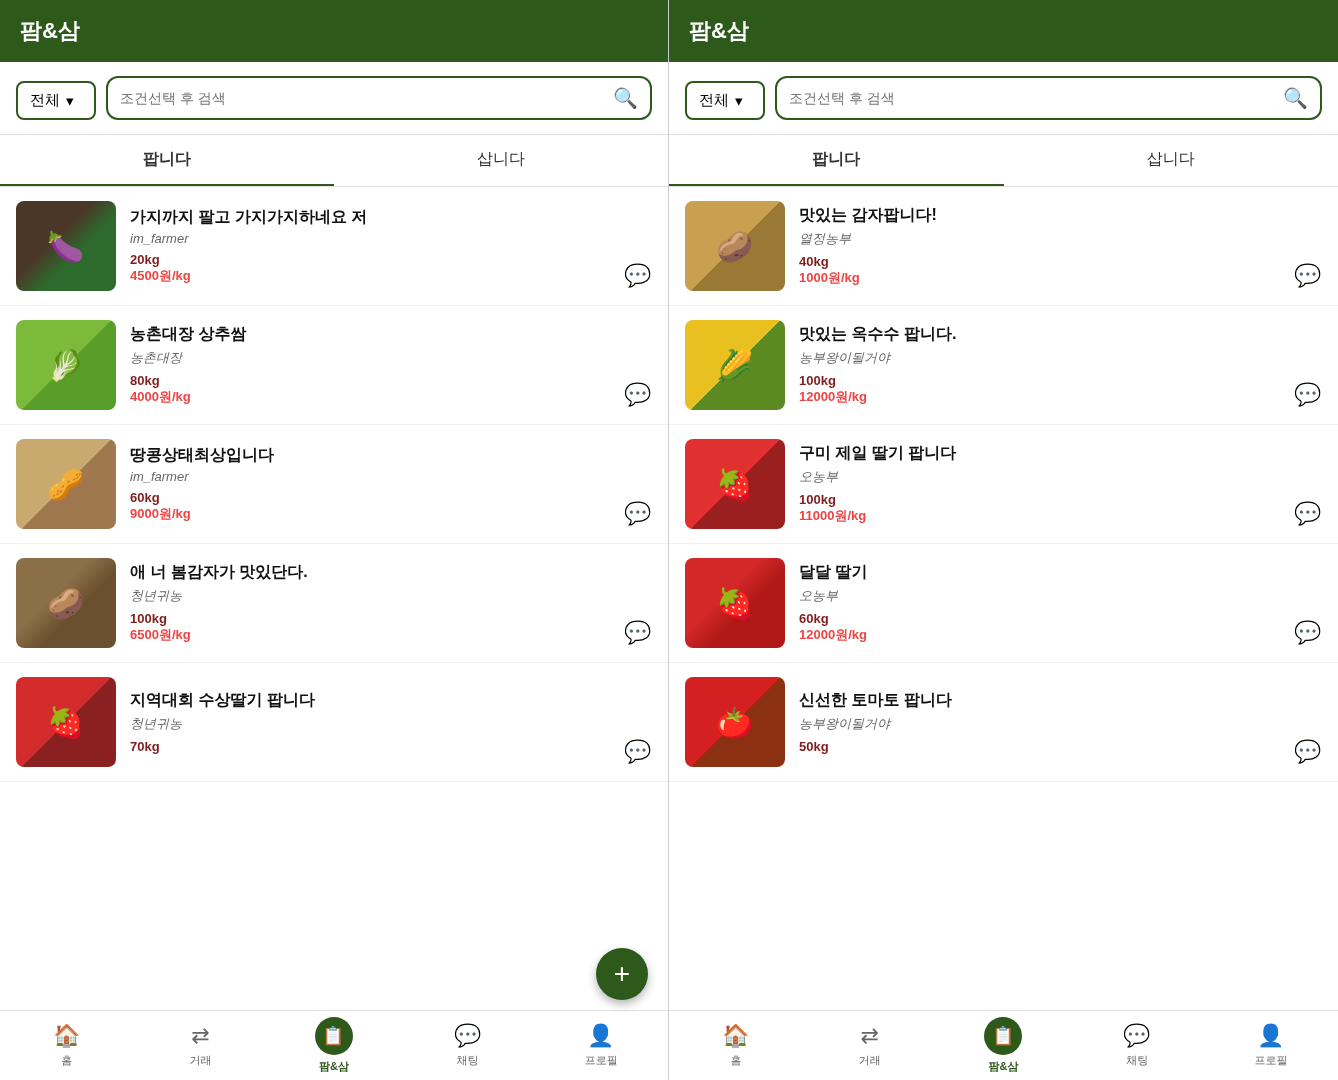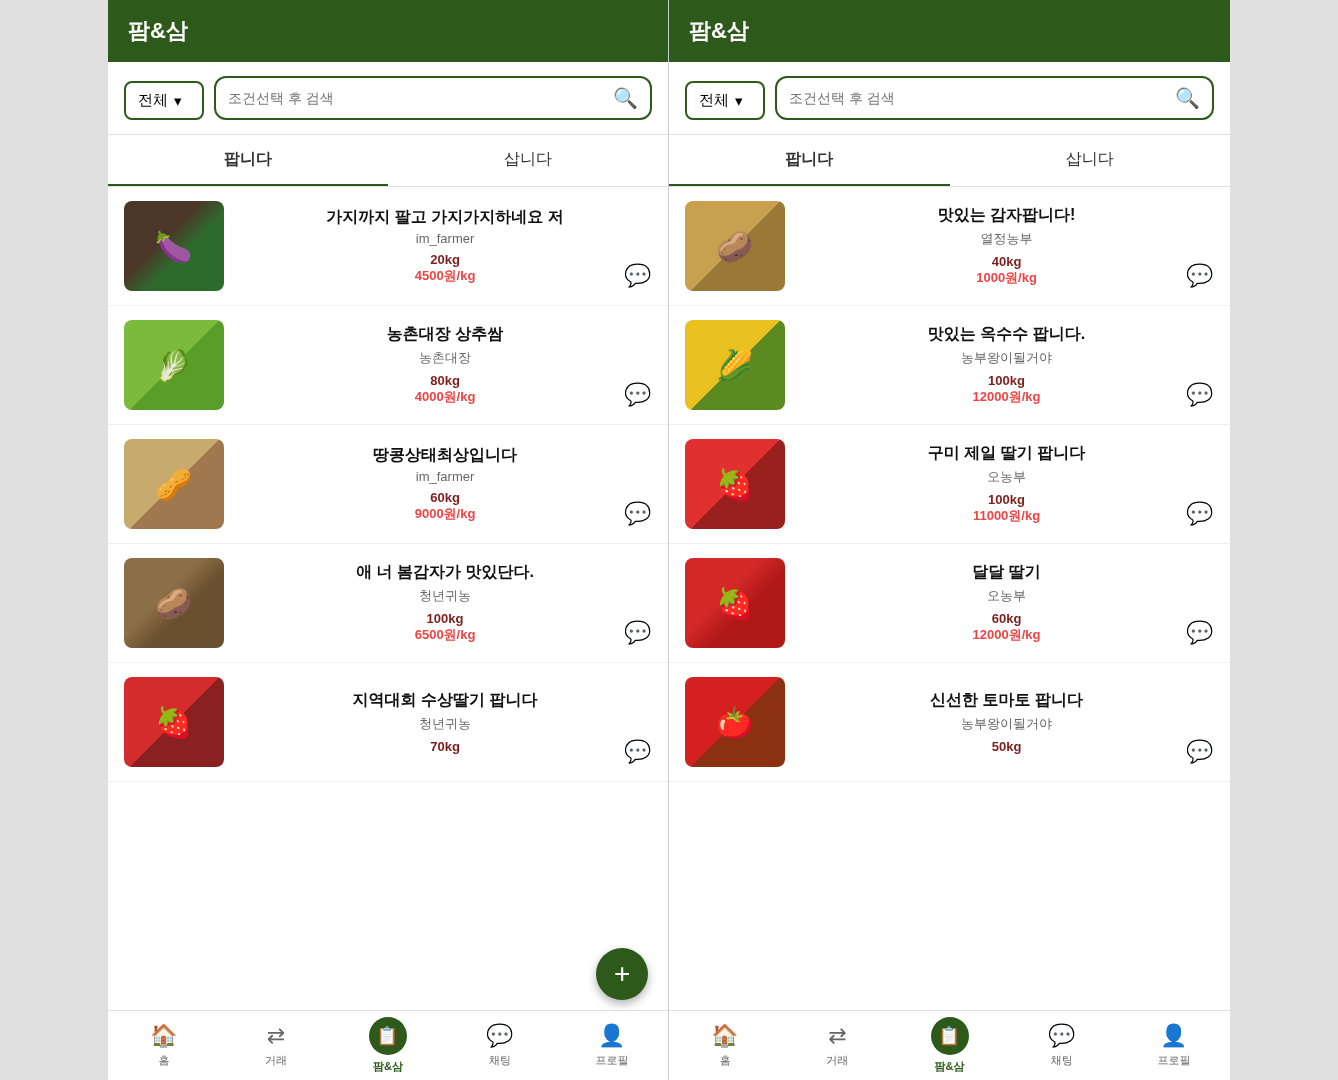--- a/index.html
+++ b/index.html
@@ -7,21 +7,21 @@
       font-family: 'Malgun Gothic', 'Apple SD Gothic Neo', sans-serif;
       background: #e0e0e0;
       display: flex;
       justify-content: center;
       align-items: flex-start;
       min-height: 100vh;
       padding: 0;
     }
     .screens-container {
       display: flex;
-      width: 1122px;
+      width: 1338px;
       height: 1080px;
       overflow: hidden;
     }
     .screen {
       width: 669px;
       height: 1080px;
       background: #fff;
       display: flex;
       flex-direction: column;
       border-right: 1px solid #ccc;
@@ -132,33 +132,33 @@
     .product-img-inner {
       width: 100%;
       height: 100%;
       display: flex;
       align-items: center;
       justify-content: center;
       font-size: 30px;
     }
     .product-info {
       flex: 1;
-      text-align: center;
     }
     .product-title {
       font-size: 16px;
       font-weight: bold;
       color: #111;
       margin-bottom: 4px;
       line-height: 1.3;
     }
     .product-seller {
       font-size: 13px;
       color: #666;
       margin-bottom: 6px;
+      font-style: italic;
     }
     .product-amount {
       font-size: 13px;
       color: #7f1d1d;
       font-weight: bold;
     }
     .product-price {
       font-size: 13px;
       color: #ef4444;
       font-weight: bold;

